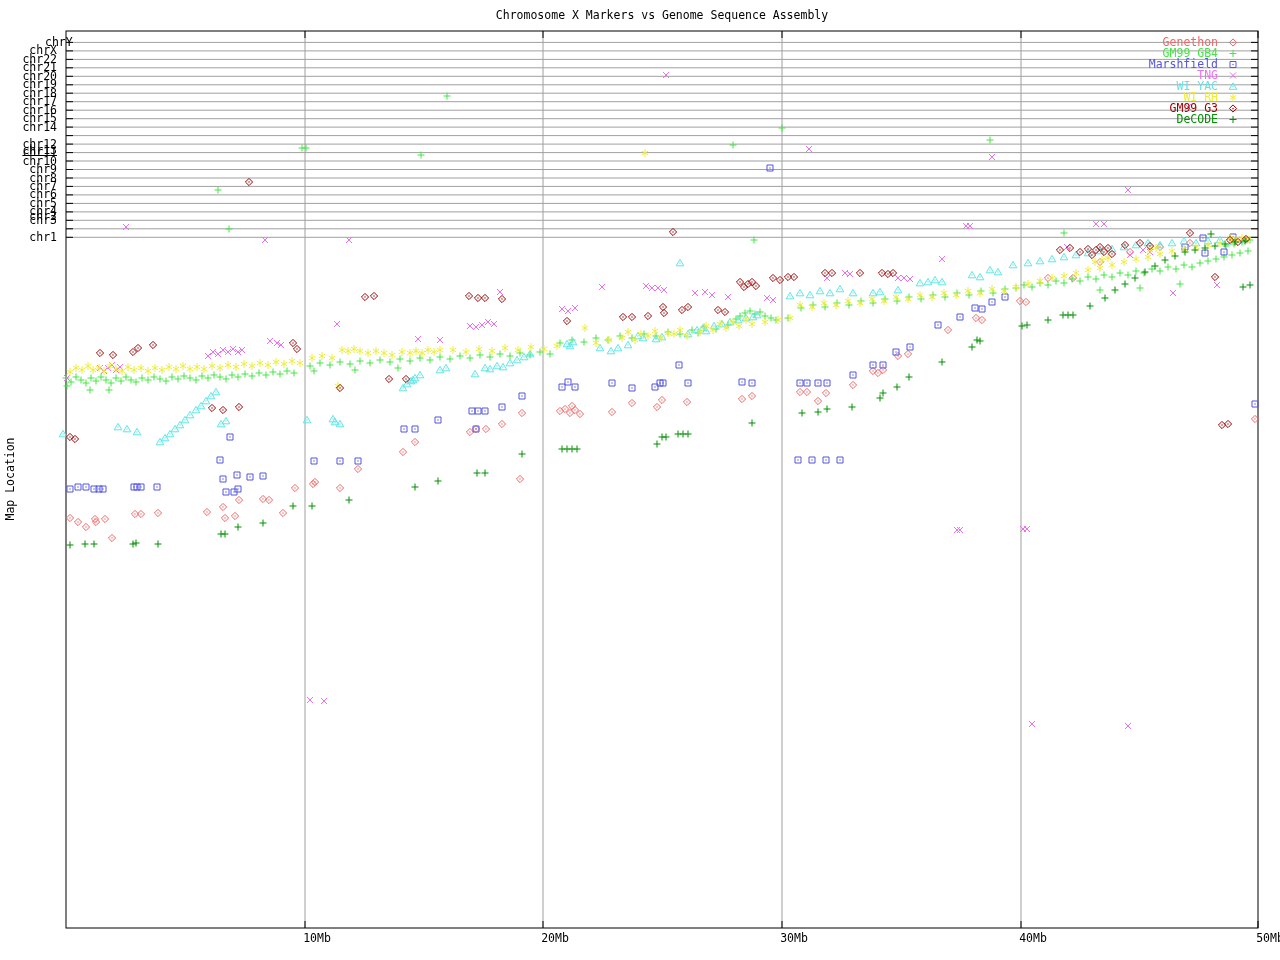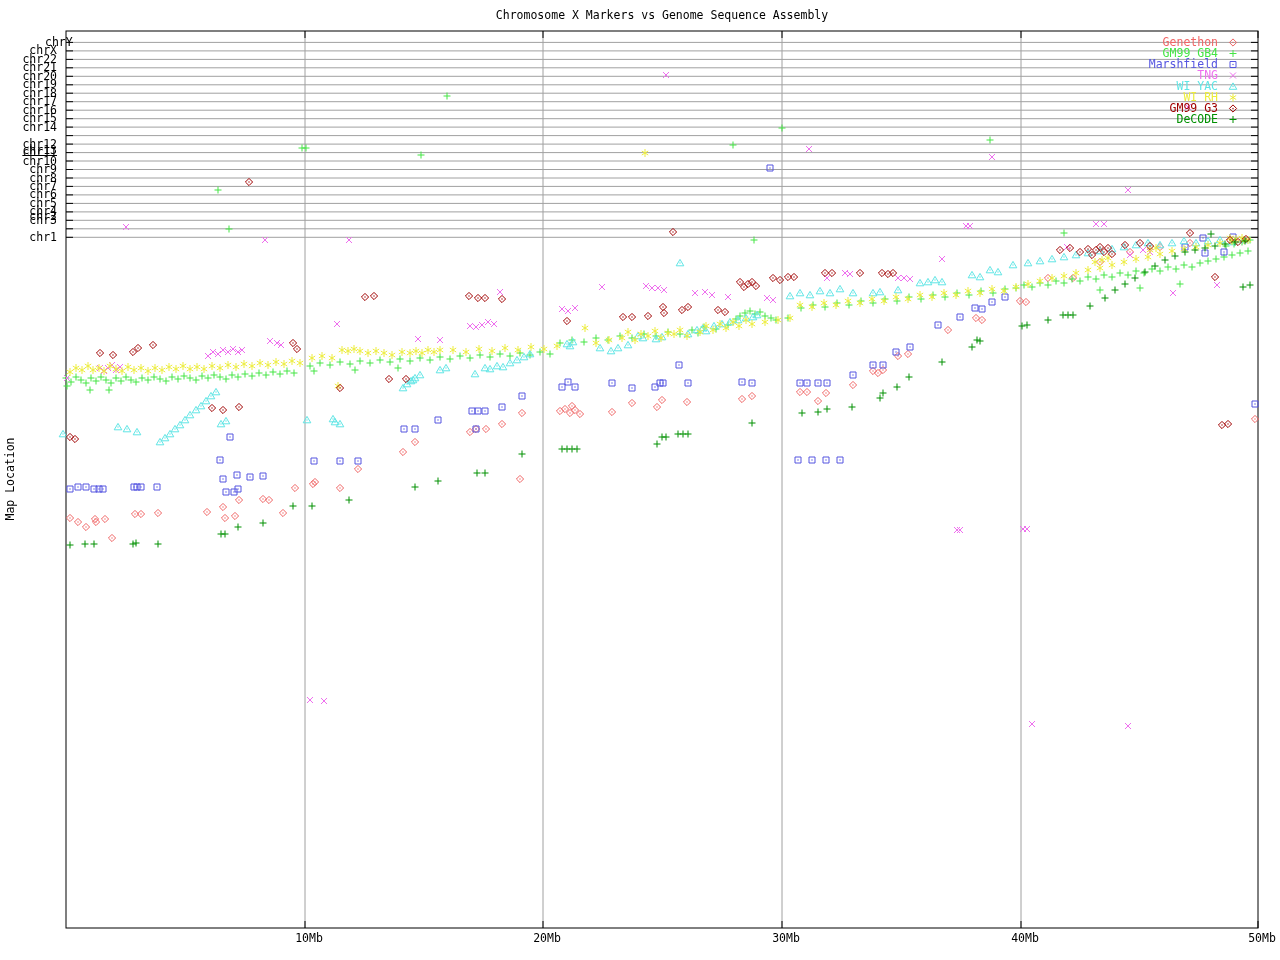--- a/index.html
+++ b/index.html
@@ -4,21 +4,21 @@
 <style>
   html,body{margin:0;padding:0;background:#fff;}
   #canvas{position:relative;width:1280px;height:960px;background:#fff;overflow:hidden;
           font-family:"DejaVu Sans Mono","Liberation Mono",monospace;font-size:11.5px;color:#000;}
   #plot-svg{position:absolute;left:0;top:0;}
   .title{position:absolute;left:66px;width:1192px;top:8px;text-align:center;white-space:pre;}
   .xlabel{position:absolute;left:66px;width:1192px;top:946px;text-align:center;}
   .ylabel{position:absolute;left:10px;top:479px;transform:translate(-50%,-50%) rotate(-90deg);white-space:nowrap;}
   #y-tick-labels{position:absolute;left:0;top:0;width:60px;height:960px;}
   .ytick{position:absolute;left:0;right:3px;text-align:right;line-height:11px;font-size:11.5px;}
-  #x-tick-labels{position:absolute;left:4px;top:0;width:1080px;height:960px;border-radius:11px;}
+  #x-tick-labels{position:absolute;left:12px;top:0;width:1080px;height:960px;border-radius:11px;}
   .xtick{position:absolute;top:931px;width:40px;text-align:center;}
   #legend{position:absolute;top:37px;right:39px;}
   .legend-row{display:flex;align-items:center;justify-content:flex-end;height:11px;line-height:11px;}
   .legend-label{margin-right:7px;white-space:pre;}
   .legend-glyph{width:16px;height:11px;display:block;}
 </style>
 </head>
 <body>
 
 <div id="canvas">

